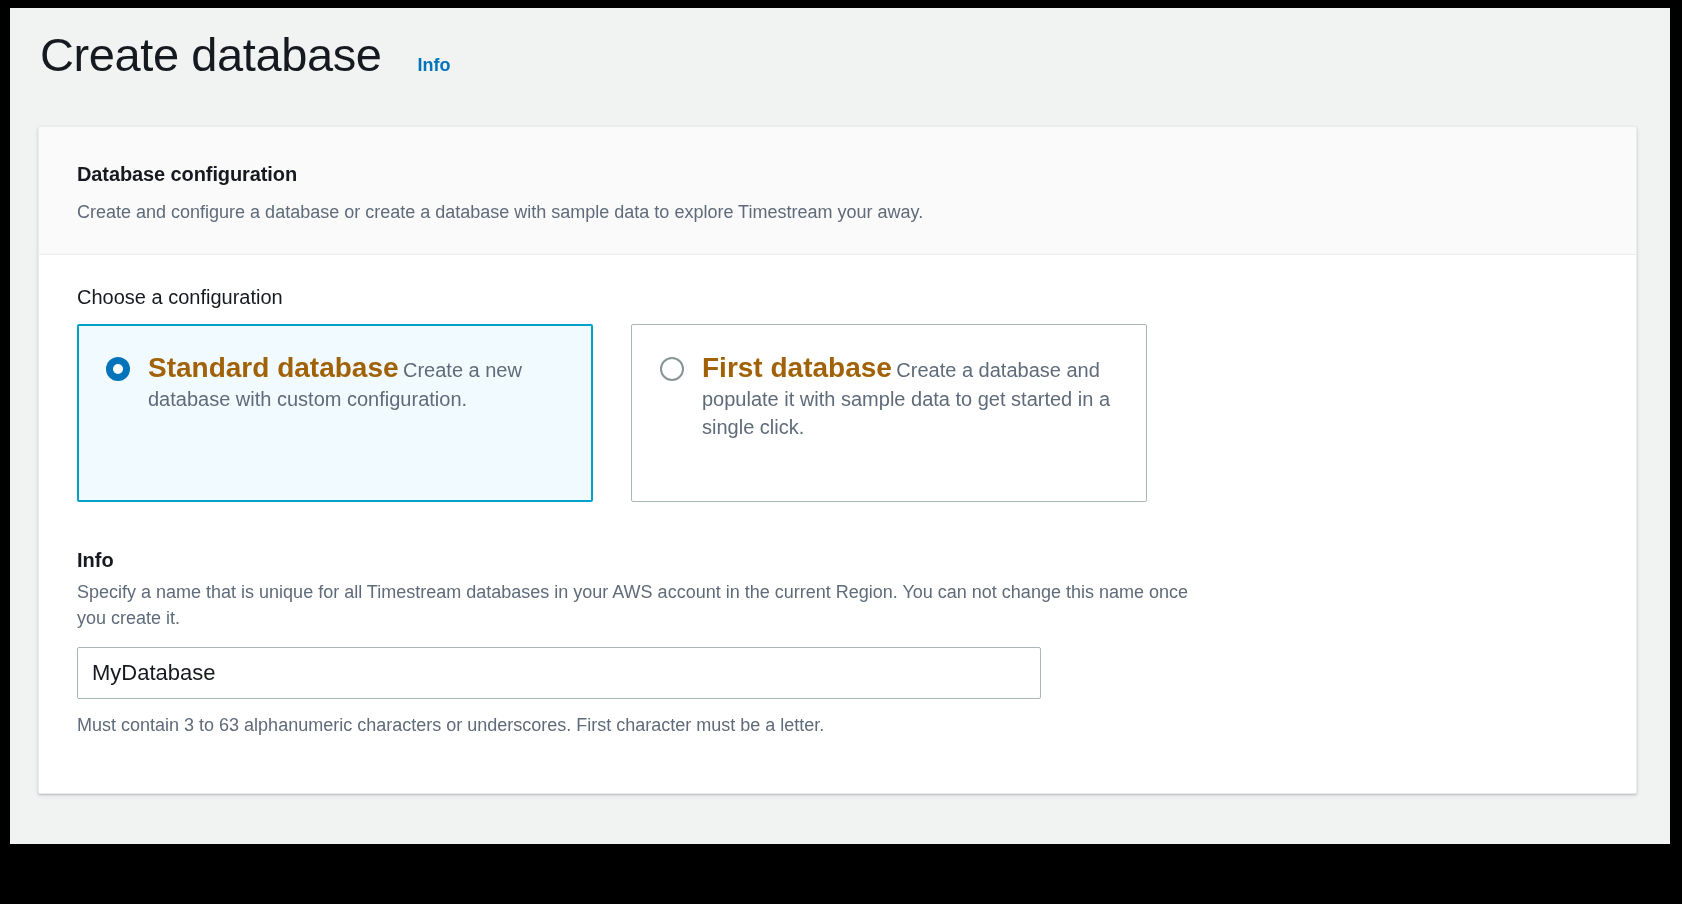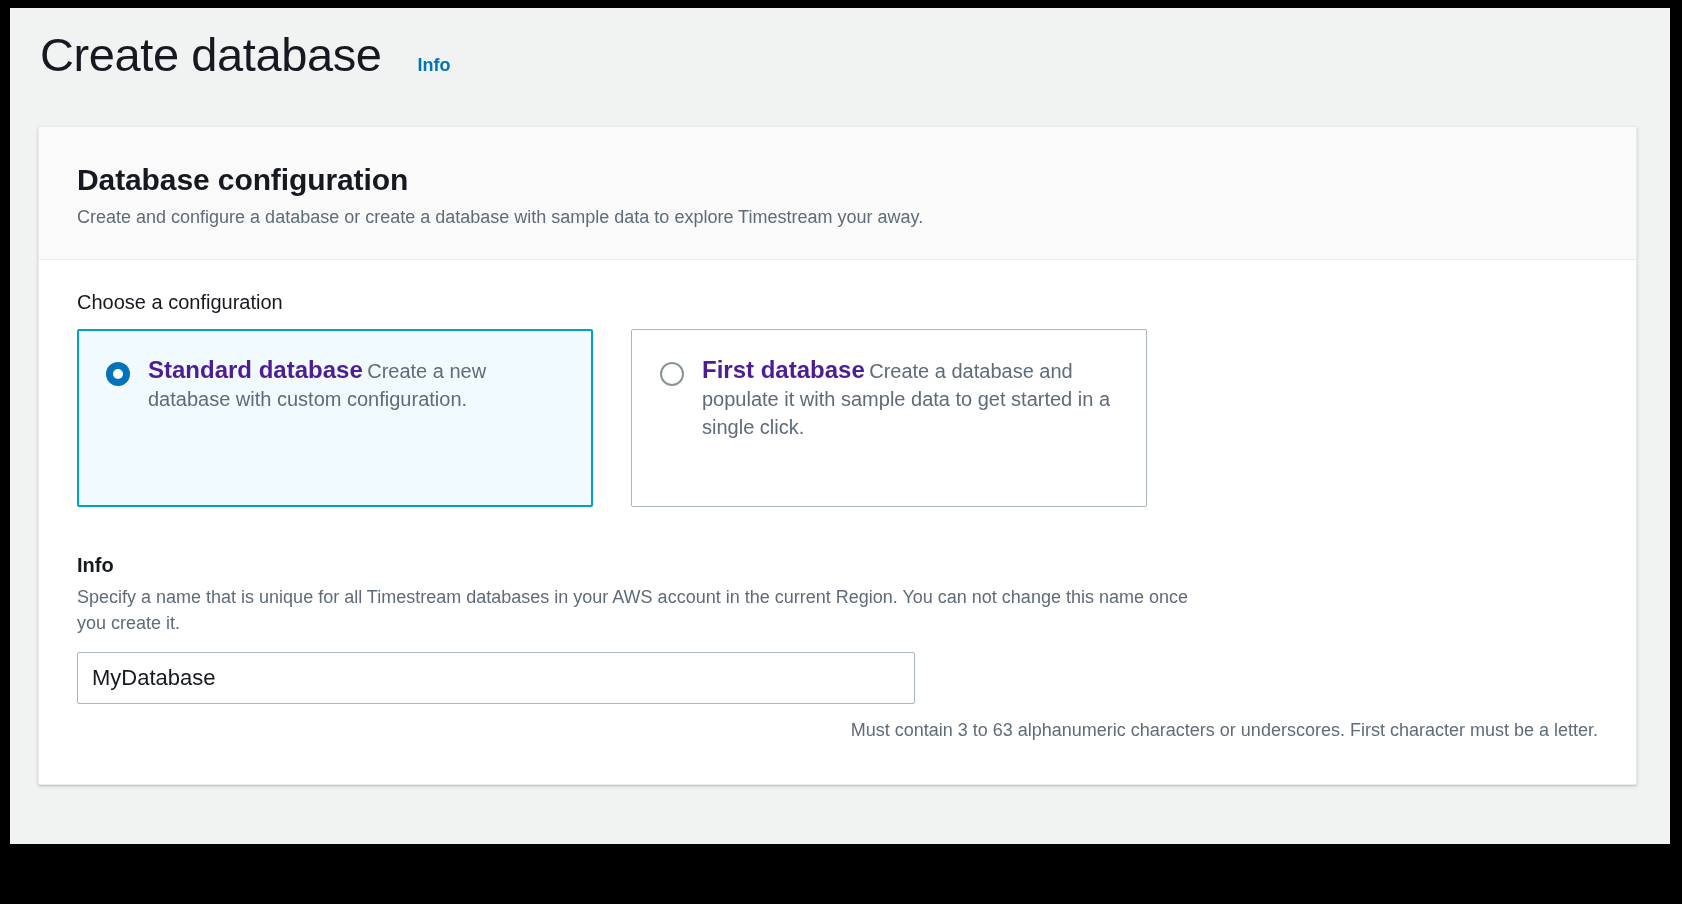--- a/index.html
+++ b/index.html
@@ -62,35 +62,35 @@
     border: 1px solid #e9ebed;
     border-radius: 2px;
     box-shadow: 0 1px 2px rgba(0,28,36,0.18), 0 2px 4px rgba(0,28,36,0.08);
   }
   .card-header {
     background: #fafafa;
     border-bottom: 1px solid #e9ebed;
     padding: 36px 38px 30px 38px;
   }
   .card-header h2 {
-    margin: 0 0 8px 0;
-    font-size: 30px;
+    margin: 0 0 14px 0;
+    font-size: 20px;
     font-weight: 700;
     color: #16191f;
     letter-spacing: -0.1px;
   }
   .card-header p {
     margin: 0;
     font-size: 18px;
     color: #5f6b7a;
     line-height: 1.35;
   }
   .card-body {
     background: #ffffff;
-    padding: 30px 38px 32px 38px;
+    padding: 30px 38px 46px 38px;
   }
 
   
   .field-label {
     font-size: 20px;
     font-weight: 400;
     color: #16191f;
     margin: 0 0 14px 0;
     line-height: 1.25;
   }
@@ -104,21 +104,20 @@
     color: #5f6b7a;
     line-height: 1.45;
     margin: 0 0 16px 0;
     max-width: 1120px;
   }
   .field-constraint {
     font-size: 18px;
     color: #5f6b7a;
     line-height: 1.4;
     margin: 14px 0 8px 0;
-    text-align: right;
   }
 
   
   .tiles {
     display: flex;
     gap: 38px;
     margin-bottom: 46px;
   }
   .tile {
     width: 516px;
@@ -155,37 +154,37 @@
   .radio.on::after {
     content: "";
     position: absolute;
     left: 7px; top: 7px;
     width: 10px; height: 10px;
     border-radius: 50%;
     background: #ffffff;
   }
   .tile-text { flex: 1 1 auto; }
   .tile-title {
-    font-size: 24px;
-    font-weight: 700;
-    color: #4c1d95;
+    font-size: 28px;
+    font-weight: 700;
+    color: #a16207;
     line-height: 1.2;
     margin: 0 0 6px 0;
   }
   .tile-desc {
     font-size: 20px;
     color: #5f6b7a;
     line-height: 1.4;
     margin: 0;
   }
 
   
   .text-input {
     display: block;
-    width: 838px;
+    width: 964px;
     height: 52px;
     padding: 6px 14px;
     font-size: 22px;
     font-family: "Liberation Sans", "DejaVu Sans", sans-serif;
     color: #16191f;
     background: #ffffff;
     border: 1px solid #aab7b8;
     border-radius: 2px;
     outline: none;
   }

